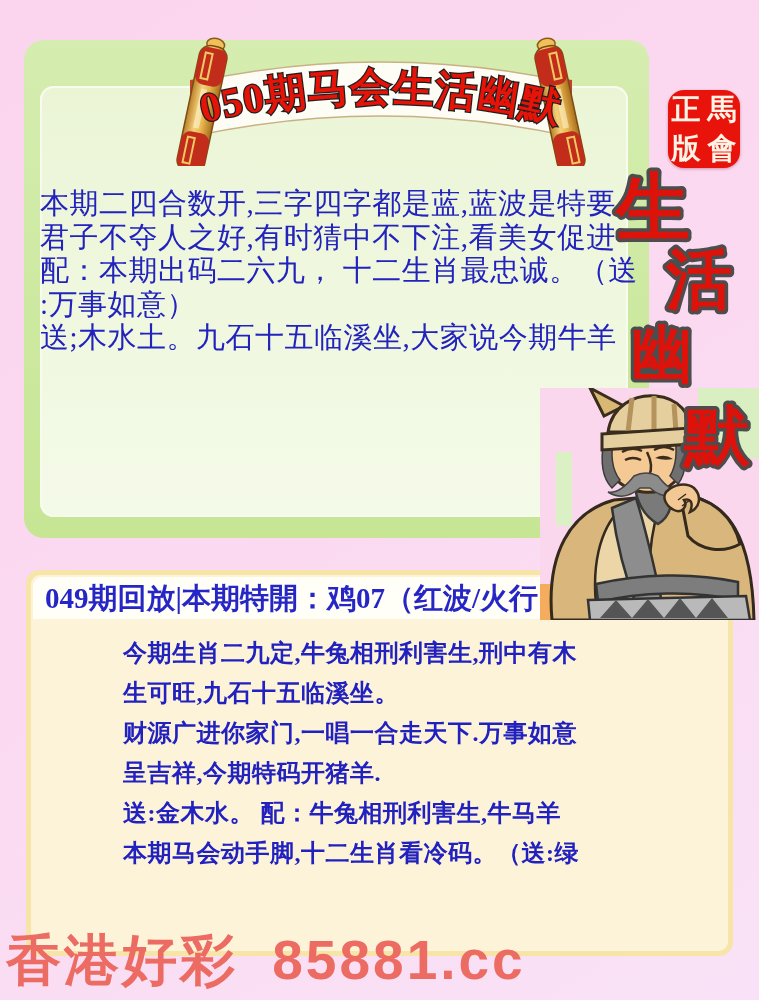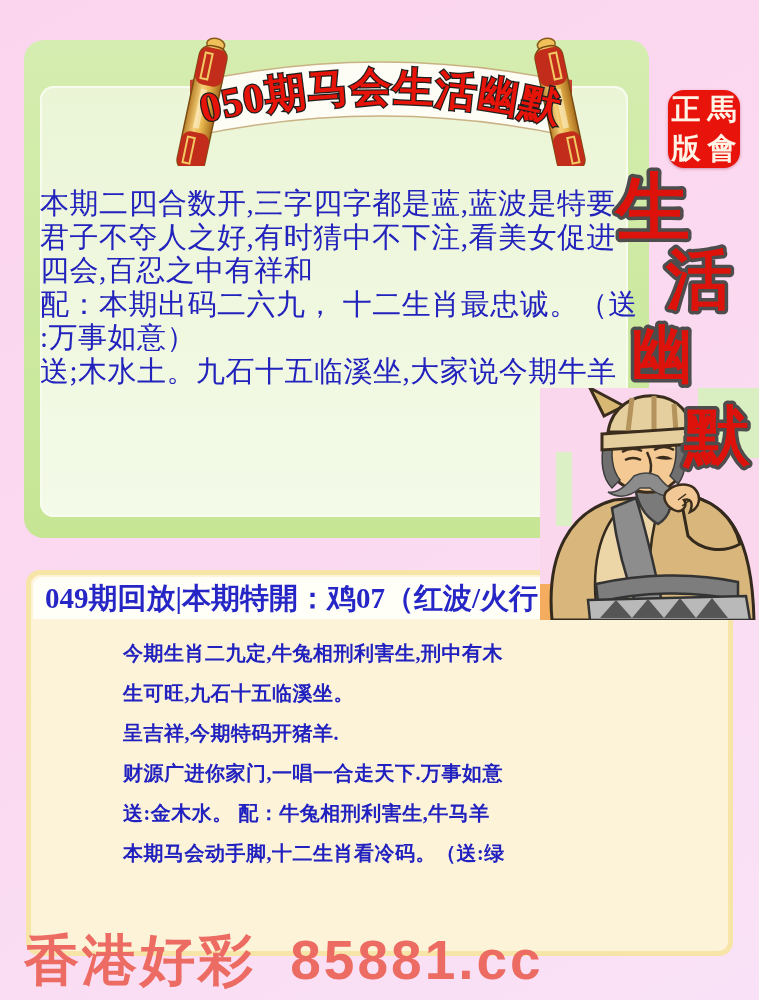--- a/index.html
+++ b/index.html
@@ -55,43 +55,42 @@
     background:#fdf3d9;border:5px solid #f7e4a7;border-radius:14px;
   }
   .box2-header{
     position:absolute;left:2px;top:2px;right:2px;height:42px;
     background:#fffef7;border-radius:9px 9px 0 0;
     font-size:29px;font-weight:bold;color:#2626c6;
     line-height:42px;padding-left:12px;white-space:nowrap;
   }
   .box2-body{
     position:absolute;left:92px;top:58px;right:6px;z-index:5;
-    font-size:20px;line-height:40px;font-weight:bold;color:#2121c0;
+    font-size:24px;line-height:40px;font-weight:bold;color:#2121c0;
     letter-spacing:0.5px;
   }
   .box2-body p{margin:0;white-space:nowrap;}
   
   .site-banner{
-    position:absolute;left:24px;top:924px;z-index:2;
+    position:absolute;left:6px;top:924px;z-index:2;
     font-family:"Liberation Sans","DejaVu Sans",sans-serif;
     font-size:55px;font-weight:900;color:#ec6b62;
     letter-spacing:3px;word-spacing:16px;white-space:nowrap;
   }
 </style>
 </head>
 <body>
 
 <div class="page">
 
   <div class="box1">
     <div class="box1-inner"></div>
     <div class="box1-text">
       <p>本期二四合数开,三字四字都是蓝,蓝波是特要</p>
       <p>君子不夺人之好,有时猜中不下注,看美女促进</p>
-      <p>四会,百忍之中有祥和</p>
       <p>配：本期出码二六九， 十二生肖最忠诚。（送</p>
       <p>:万事如意）</p>
       <p>送;木水土。九石十五临溪坐,大家说今期牛羊</p>
     </div>
   </div>
 
   <svg class="scroll-banner" viewBox="0 0 466 132">
     <defs>
       <linearGradient id="goldRoller" x1="0" y1="0" x2="1" y2="0">
         <stop offset="0" stop-color="#b97f28"></stop>
@@ -193,22 +192,22 @@
       <path d="M 126 104 C 134 96 146 94 154 100 C 162 108 160 120 150 124 C 154 114 150 110 144 112 C 148 118 142 126 134 122 C 126 118 122 110 126 104 Z" fill="#f2c894" stroke="#3a2d1d" stroke-width="2.5"></path>
       <path d="M 138 112 L 146 106 M 142 118 L 150 112" fill="none" stroke="#3a2d1d" stroke-width="1.5"></path>
     </svg>
   </div>
 
   <div class="box2">
     <div class="box2-header">049期回放|本期特開：鸡07（红波/火行）</div>
     <div class="box2-body">
       <p>今期生肖二九定,牛兔相刑利害生,刑中有木</p>
       <p>生可旺,九石十五临溪坐。</p>
+      <p>财源广进你家门,一唱一合走天下.万事如意</p>
       <p>呈吉祥,今期特码开猪羊.</p>
-      <p>财源广进你家门,一唱一合走天下.万事如意</p>
       <p>送:金木水。 配：牛兔相刑利害生,牛马羊</p>
       <p>本期马会动手脚,十二生肖看冷码。（送:绿</p>
     </div>
   </div>
 
   <div class="site-banner">香港好彩 85881.cc</div>
 
 </div>
 
 </body></html>

